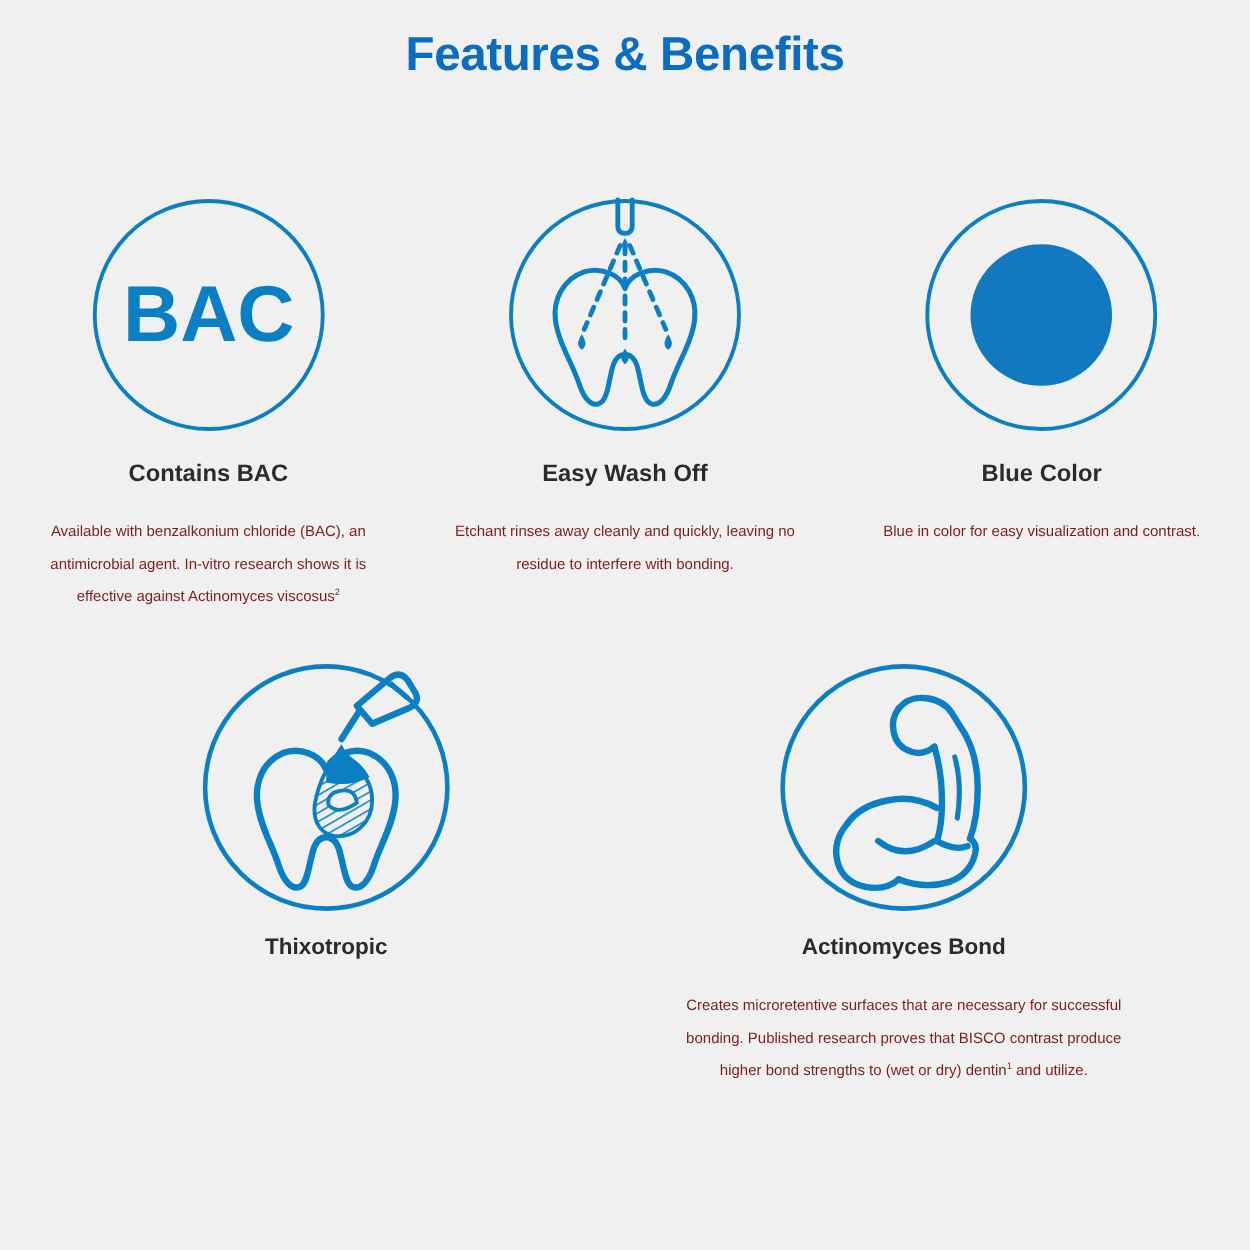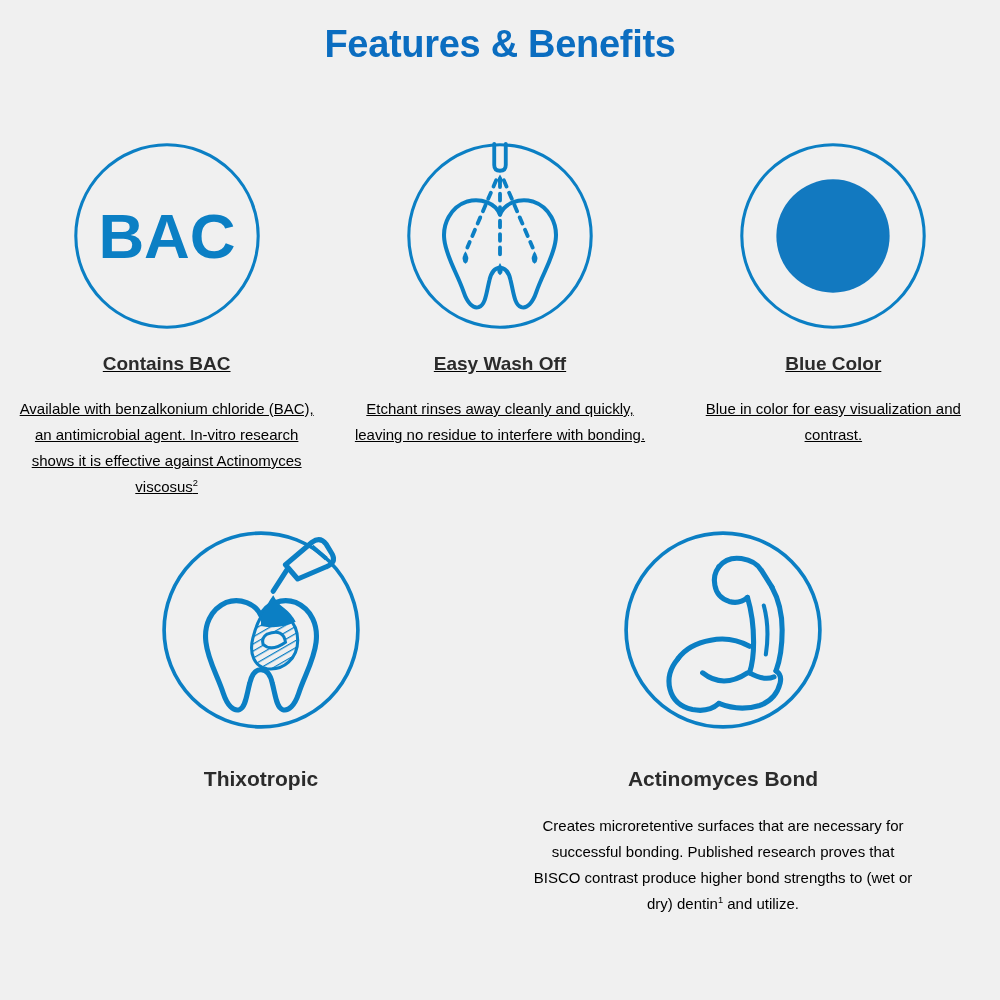--- a/index.html
+++ b/index.html
@@ -35,21 +35,21 @@
     line-height: 52px;
   }
 
   
   .row {
     position: absolute;
     left: 0;
     width: 1000px;
     display: flex;
   }
-  .row-top  { top: 140px; text-decoration: underline; }
+  .row-top  { top: 156px; }
   .row-bot  { top: 528px; }
 
   .cell {
     display: flex;
     flex-direction: column;
     align-items: center;
   }
 
   
   .row-top .cell { width: 333.33px; }
@@ -75,27 +75,27 @@
 
   .feature-heading {
     font-size: 19px;
     font-weight: bold;
     color: #2b2b2b;
     margin-top: 20px;
     text-align: center;
     line-height: 24px;
   }
   .row-bot .feature-heading {
-    font-size: 21px;
-    margin-top: 35px;
+    font-size: 18px;
+    margin-top: 13px;
   }
 
   .feature-body {
-    font-size: 15px;
-    color: #000000;
+    font-size: 12px;
+    color: #7f1d1d;
     text-align: center;
     line-height: 26px;
     margin-top: 20px;
   }
   .row-bot .feature-body { margin-top: 22px; }
 
   .w-bac  { width: 300px; }
   .w-blue { width: 310px; }
   .w-wash { width: 300px; }
   .w-thix { width: 340px; }

